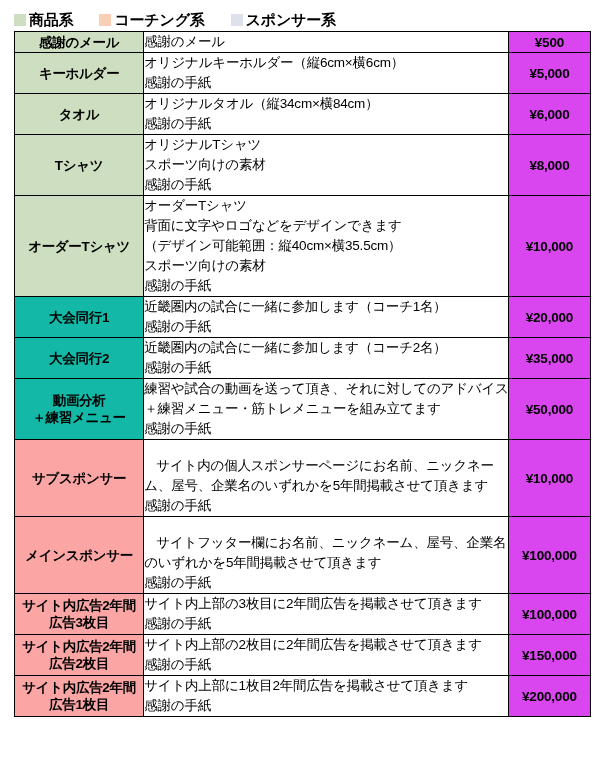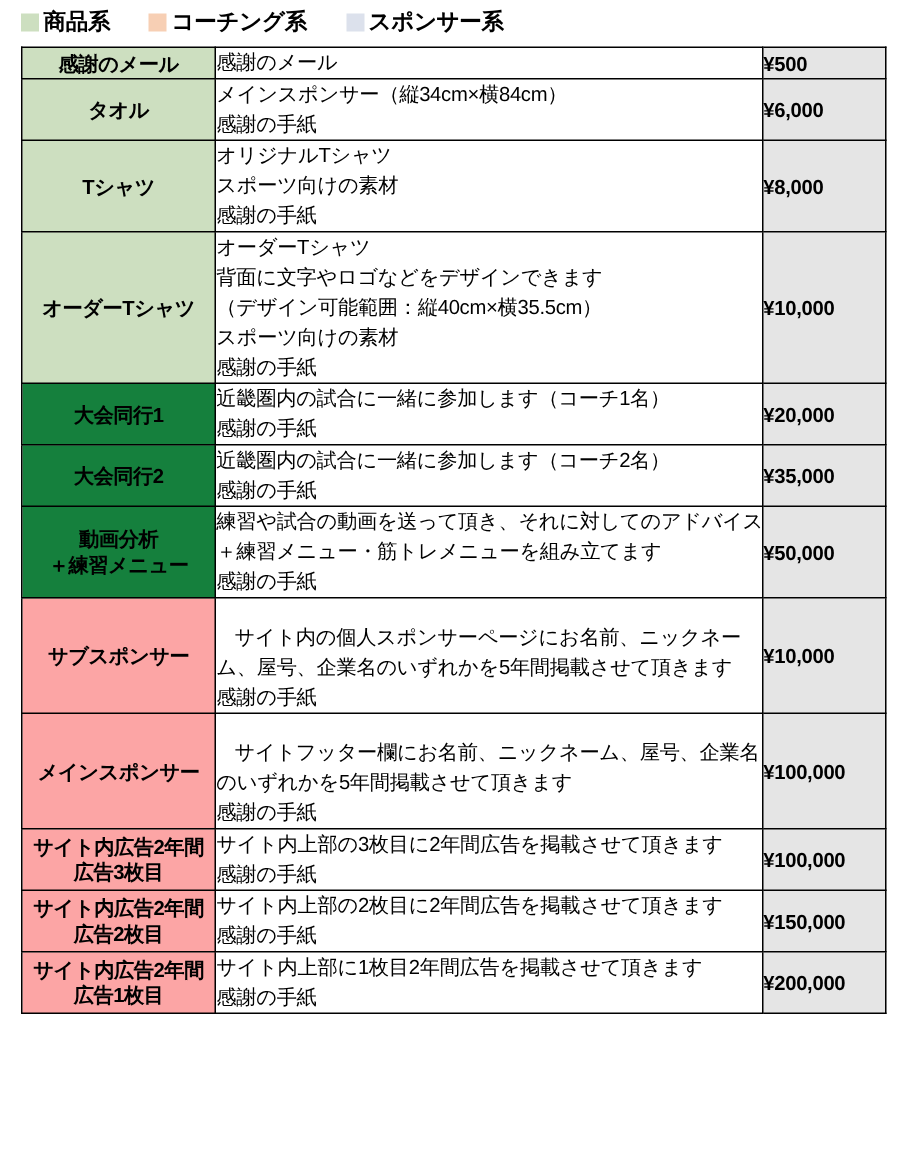--- a/index.html
+++ b/index.html
@@ -20,21 +20,21 @@
     height: 772px;
     background: #ffffff;
   }
 
   
   .legend {
     position: absolute;
     left: 14px;
     top: 7px;
     display: flex;
-    align-items: flex-start;
+    align-items: flex-end;
     height: 20px;
   }
   .legend-item {
     display: flex;
     align-items: center;
     margin-right: 26px;
     white-space: nowrap;
   }
   .legend-swatch {
     width: 12px;
@@ -90,31 +90,31 @@
     display: block;
     white-space: nowrap;
   }
   .cell-detail .dt-line.wrap {
     white-space: normal;
     text-indent: 0.9em;
     margin-top: 16px;
   }
 
   .cell-price {
-    background: #e5e5e5;
-    text-align: left;
+    background: #d946ef;
+    text-align: center;
     font-size: 13.5px;
     font-weight: bold;
     letter-spacing: -0.2px;
     padding: 3px 2px;
   }
 
   
   .cat-goods    { background: #cddfc0; }
-  .cat-coaching { background: #15803d; margin-top: 35px; }
+  .cat-coaching { background: #14b8a6; margin-top: 35px; }
   .cat-sponsor  { background: #fca5a5; }
 </style>
 </head>
 <body>
 
 <div class="page">
 
   <div class="legend" id="legend">
       <div class="legend-item">
         <span class="legend-swatch" style="background: rgb(205, 223, 192);"></span>
@@ -141,24 +141,34 @@
           <td class="cell-name cat-goods">
             <span class="nm-line">感謝のメール</span>
           </td>
           <td class="cell-detail">
             <span class="dt-line">感謝のメール</span>
           </td>
           <td class="cell-price">¥500</td>
         </tr>
         <tr>
           <td class="cell-name cat-goods">
+            <span class="nm-line">キーホルダー</span>
+          </td>
+          <td class="cell-detail">
+            <span class="dt-line">オリジナルキーホルダー（縦6cm×横6cm）</span>
+            <span class="dt-line">感謝の手紙</span>
+          </td>
+          <td class="cell-price">¥5,000</td>
+        </tr>
+        <tr>
+          <td class="cell-name cat-goods">
             <span class="nm-line">タオル</span>
           </td>
           <td class="cell-detail">
-            <span class="dt-line">メインスポンサー（縦34cm×横84cm）</span>
+            <span class="dt-line">オリジナルタオル（縦34cm×横84cm）</span>
             <span class="dt-line">感謝の手紙</span>
           </td>
           <td class="cell-price">¥6,000</td>
         </tr>
         <tr>
           <td class="cell-name cat-goods">
             <span class="nm-line">Tシャツ</span>
           </td>
           <td class="cell-detail">
             <span class="dt-line">オリジナルTシャツ</span>

